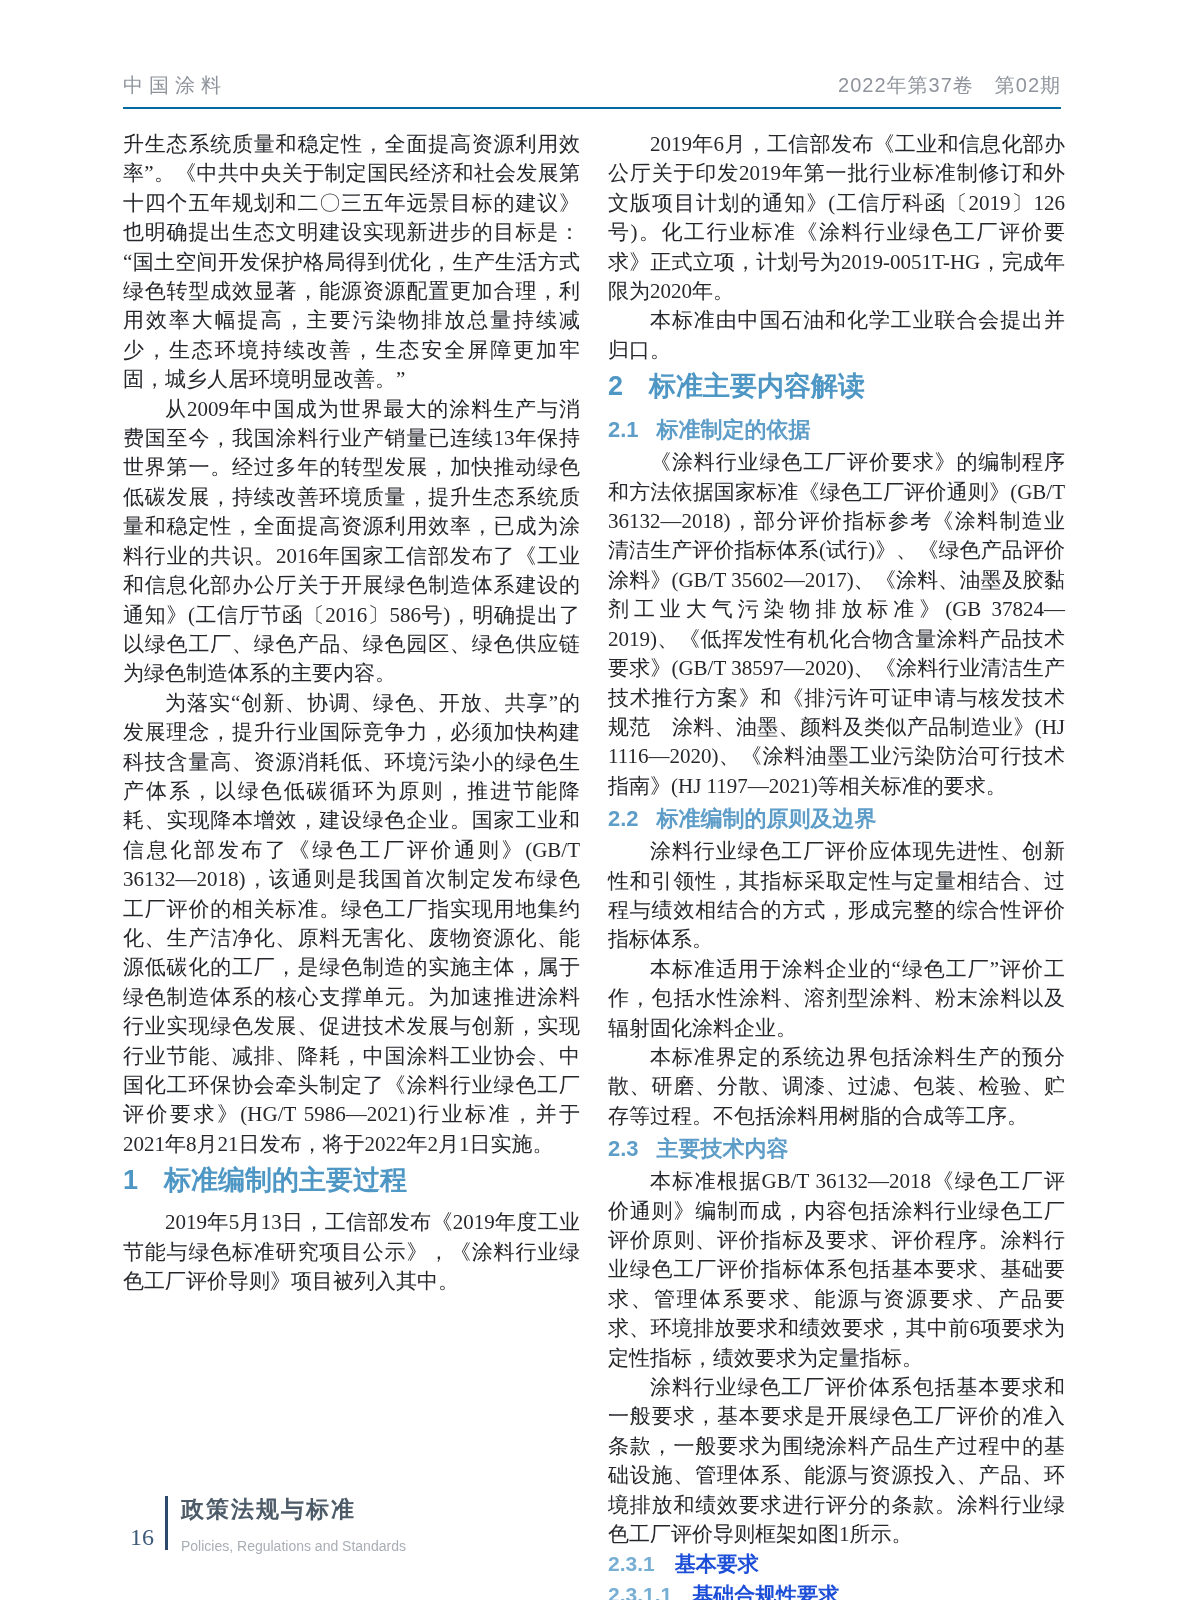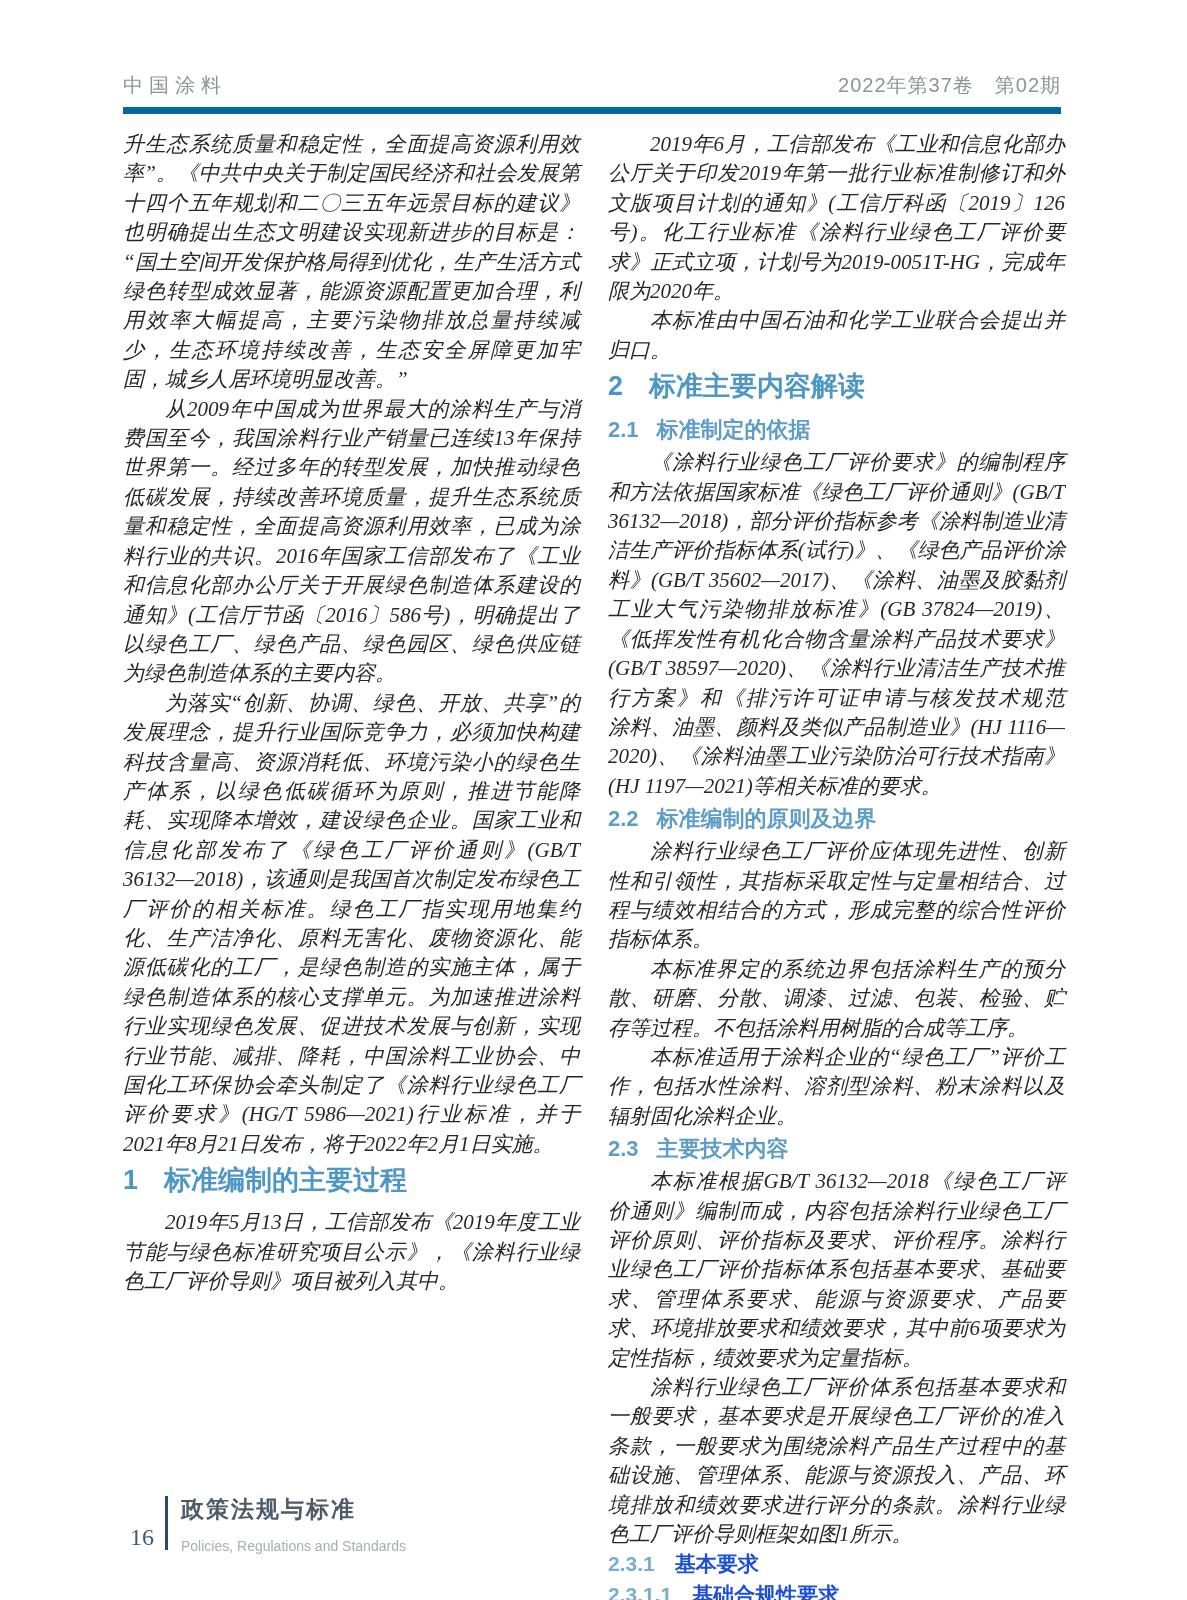--- a/index.html
+++ b/index.html
@@ -15,21 +15,21 @@
 
   
   .page-header {
     position: absolute;
     left: 123px;
     top: 72px;
     width: 938px;
     display: flex;
     justify-content: space-between;
     align-items: flex-end;
-    border-bottom: 7px solid #0369a1;
+    border-bottom: 2px solid #0369a1;
     padding-bottom: 8px;
     font-family: "Liberation Sans", "DejaVu Sans", sans-serif;
     color: #8f949c;
     font-size: 20px;
   }
   .journal-title { letter-spacing: 6px; }
   .issue-info { letter-spacing: 1px; }
 
   
   .column {
@@ -41,21 +41,20 @@
     color: #26272b;
     text-align: justify;
   }
   .column-left  { left: 123px; }
   .column-right { left: 608px; }
 
   .body-para {
     margin: 0;
     text-indent: 2em;
     font-family: "Liberation Serif", "DejaVu Serif", serif;
-    font-style: italic;
   }
   .body-para.no-indent { text-indent: 0; }
 
   .heading-h1, .heading-h2, .heading-h3 {
     font-family: "Liberation Sans", "DejaVu Sans", sans-serif;
     text-align: left;
   }
   .heading-h1 {
     color: #4e97c5;
     font-weight: bold;
@@ -148,22 +147,22 @@
       <p class="body-para">2019年5月13日，工信部发布《2019年度工业节能与绿色标准研究项目公示》，《涂料行业绿色工厂评价导则》项目被列入其中。</p>
     </div>
   <div class="column column-right">
       <p class="body-para">2019年6月，工信部发布《工业和信息化部办公厅关于印发2019年第一批行业标准制修订和外文版项目计划的通知》(工信厅科函〔2019〕126号)。化工行业标准《涂料行业绿色工厂评价要求》正式立项，计划号为2019-0051T-HG，完成年限为2020年。</p>
       <p class="body-para">本标准由中国石油和化学工业联合会提出并归口。</p>
       <div class="heading-h1"><span class="heading-number">2</span><span class="heading-title">标准主要内容解读</span></div>
       <div class="heading-h2"><span class="heading-number">2.1</span><span class="heading-title">标准制定的依据</span></div>
       <p class="body-para">《涂料行业绿色工厂评价要求》的编制程序和方法依据国家标准《绿色工厂评价通则》(GB/T 36132—2018)，部分评价指标参考《涂料制造业清洁生产评价指标体系(试行)》、《绿色产品评价涂料》(GB/T 35602—2017)、《涂料、油墨及胶黏剂工业大气污染物排放标准》(GB 37824—2019)、《低挥发性有机化合物含量涂料产品技术要求》(GB/T 38597—2020)、《涂料行业清洁生产技术推行方案》和《排污许可证申请与核发技术规范　涂料、油墨、颜料及类似产品制造业》(HJ 1116—2020)、《涂料油墨工业污染防治可行技术指南》(HJ 1197—2021)等相关标准的要求。</p>
       <div class="heading-h2"><span class="heading-number">2.2</span><span class="heading-title">标准编制的原则及边界</span></div>
       <p class="body-para">涂料行业绿色工厂评价应体现先进性、创新性和引领性，其指标采取定性与定量相结合、过程与绩效相结合的方式，形成完整的综合性评价指标体系。</p>
+      <p class="body-para">本标准适用于涂料企业的“绿色工厂”评价工作，包括水性涂料、溶剂型涂料、粉末涂料以及辐射固化涂料企业。</p>
       <p class="body-para">本标准界定的系统边界包括涂料生产的预分散、研磨、分散、调漆、过滤、包装、检验、贮存等过程。不包括涂料用树脂的合成等工序。</p>
-      <p class="body-para">本标准适用于涂料企业的“绿色工厂”评价工作，包括水性涂料、溶剂型涂料、粉末涂料以及辐射固化涂料企业。</p>
       <div class="heading-h2"><span class="heading-number">2.3</span><span class="heading-title">主要技术内容</span></div>
       <p class="body-para">本标准根据GB/T 36132—2018《绿色工厂评价通则》编制而成，内容包括涂料行业绿色工厂评价原则、评价指标及要求、评价程序。涂料行业绿色工厂评价指标体系包括基本要求、基础要求、管理体系要求、能源与资源要求、产品要求、环境排放要求和绩效要求，其中前6项要求为定性指标，绩效要求为定量指标。</p>
       <p class="body-para">涂料行业绿色工厂评价体系包括基本要求和一般要求，基本要求是开展绿色工厂评价的准入条款，一般要求为围绕涂料产品生产过程中的基础设施、管理体系、能源与资源投入、产品、环境排放和绩效要求进行评分的条款。涂料行业绿色工厂评价导则框架如图1所示。</p>
       <div class="heading-h3"><span class="heading-number">2.3.1</span><span class="heading-title">基本要求</span></div>
       <div class="heading-h3"><span class="heading-number">2.3.1.1</span><span class="heading-title">基础合规性要求</span></div>
     </div>
 
   <div class="page-footer">
     <span class="page-number">16</span>
     <span class="footer-bar"></span>

